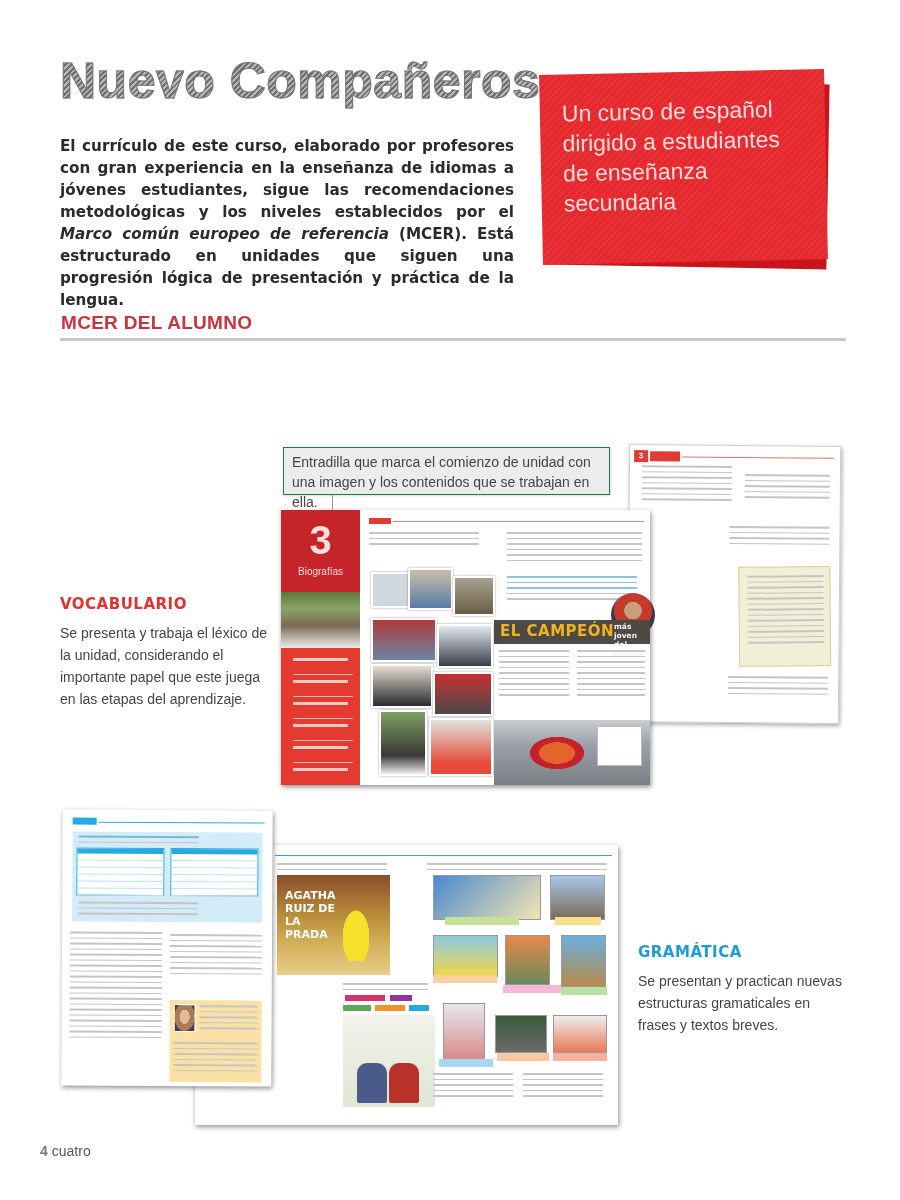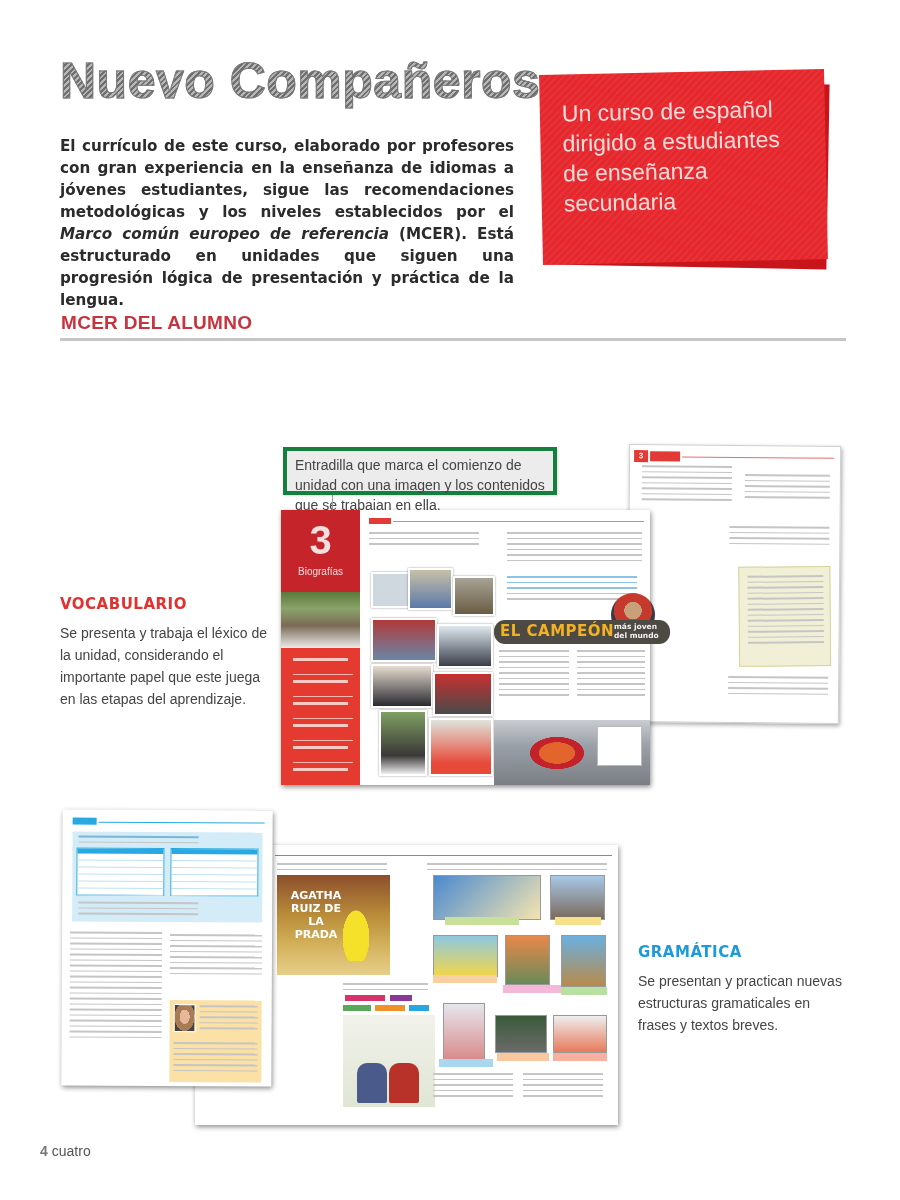--- a/index.html
+++ b/index.html
@@ -53,22 +53,22 @@
     font-family: "Liberation Sans", sans-serif; font-size: 14.2px; line-height: 22px; color: #3a3a3a;
     list-style: none;
   }
   .bullets li { position: relative; padding-left: 7px; margin-bottom: 3px; }
   .bullets li::before {
     content: ""; position: absolute; left: 0; top: 9px; width: 4px; height: 4px;
     border-radius: 50%; background: #d23a42;
   }
 
   .callout {
-    position: absolute; left: 283px; top: 447px; width: 274px; height: 48px;
-    background: #ececec; border: 4px solid #15803d;
+    position: absolute; left: 283px; top: 447px; width: 327px; height: 48px;
+    background: #ececec; border: 1px solid #15803d;
     box-shadow: 1px 1px 2px rgba(0,0,0,0.15);
     padding: 4px 8px;
     font-family: "Liberation Sans", sans-serif; font-size: 14px; line-height: 20px; color: #444;
   }
   .callout-line { position: absolute; left: 332px; top: 495px; width: 1px; height: 16px; background: #999; }
 
   .side-h {
     position: absolute;
     font-family: "DejaVu Sans", sans-serif; font-weight: 700; font-size: 15px; letter-spacing: 0.5px;
   }
@@ -105,21 +105,21 @@
     font-family: "Liberation Sans", sans-serif; font-weight: 700; font-size: 40px; color: #f4dede;
   }
   .sp-bio { position: absolute; left: 0; top: 56px; width: 79px; text-align: center; font-family:"Liberation Sans",sans-serif; font-size: 10px; color: #f7dcdc; }
   .sp-photo { position: absolute; left: 0; top: 82px; width: 79px; height: 56px;
     background: linear-gradient(180deg, #5b7a3a 0%, #8aa36a 30%, #7b6a55 60%, #ebebeb 100%); }
   .sp-red-bot { position: absolute; left: 0; top: 138px; width: 79px; height: 137px; background: #e53a30; }
   .sp-red-bot i { position: absolute; left: 12px; width: 60px; height: 1px; background: #f6b6b0; }
   .sp-red-bot b { position: absolute; left: 12px; width: 55px; height: 3px; background: #f9c9c4; }
   .ph { position: absolute; border: 2px solid #fff; box-shadow: 0 0 2px rgba(0,0,0,0.4); }
   .banner {
-    position: absolute; left: 213px; top: 110px; width: 176px; height: 24px; background: #4d4a44; border-radius: 11px;
+    position: absolute; left: 213px; top: 110px; width: 156px; height: 24px; background: #4d4a44;
   }
   .banner-t {
     position: absolute; left: 6px; top: 2px;
     font-family: "DejaVu Sans", sans-serif; font-weight: 700; font-size: 15px; color: #f2b224; letter-spacing: 0.5px;
   }
   .banner-s {
     position: absolute; left: 120px; top: 2px; font-family: "DejaVu Sans", sans-serif; font-weight:700;
     font-size: 7.5px; line-height: 9px; color: #f3f3f3;
   }
   .moto { position: absolute; left: 213px; top: 210px; width: 156px; height: 65px;
@@ -147,21 +147,21 @@
   .gp-face { position: absolute; left: 112px; top: 194px; width: 22px; height: 28px;
     background: radial-gradient(ellipse at 50% 45%, #e6b79a 0 35%, #a87a55 36% 70%, #444 71%); border: 1px solid #fff; }
 
   
   .spread2 {
     position: absolute; left: 195px; top: 845px; width: 423px; height: 280px;
     background: #fff; box-shadow: 1px 2px 5px rgba(0,0,0,0.45); z-index: 2;
   }
   .s2-rule { position: absolute; left: 80px; top: 10px; right: 6px; height: 1px; background: #29a9e1; }
   .agatha { position: absolute; left: 82px; top: 30px; width: 113px; height: 100px;
-    background: linear-gradient(180deg, #8b4e2b 0%, #b98c3a 40%, #d4b15b 70%, #e6cf8a 100%); text-align: center; }
+    background: linear-gradient(180deg, #8b4e2b 0%, #b98c3a 40%, #d4b15b 70%, #e6cf8a 100%); }
   .agatha .dress { position: absolute; left: 62px; top: 28px; width: 34px; height: 58px;
     background: radial-gradient(ellipse at 50% 60%, #f5e12a 0 55%, transparent 56%); }
   .agatha-t { position: absolute; left: 8px; top: 14px;
     font-family: "DejaVu Sans", sans-serif; font-weight: 700; font-size: 11px; line-height: 13px; color: #fff; }
   .cartoon { position: absolute; left: 148px; top: 160px; width: 92px; height: 92px;
     background: linear-gradient(180deg, #f2f2ea 0%, #dfe6d4 100%); }
   .cartoon b { position: absolute; width: 30px; height: 40px; bottom: 4px; border-radius: 10px 10px 2px 2px; }
   .pill { position: absolute; height: 6px; }
   .comic { position: absolute; border: 1px solid #999; }
   .caption { position: absolute; height: 8px; }

